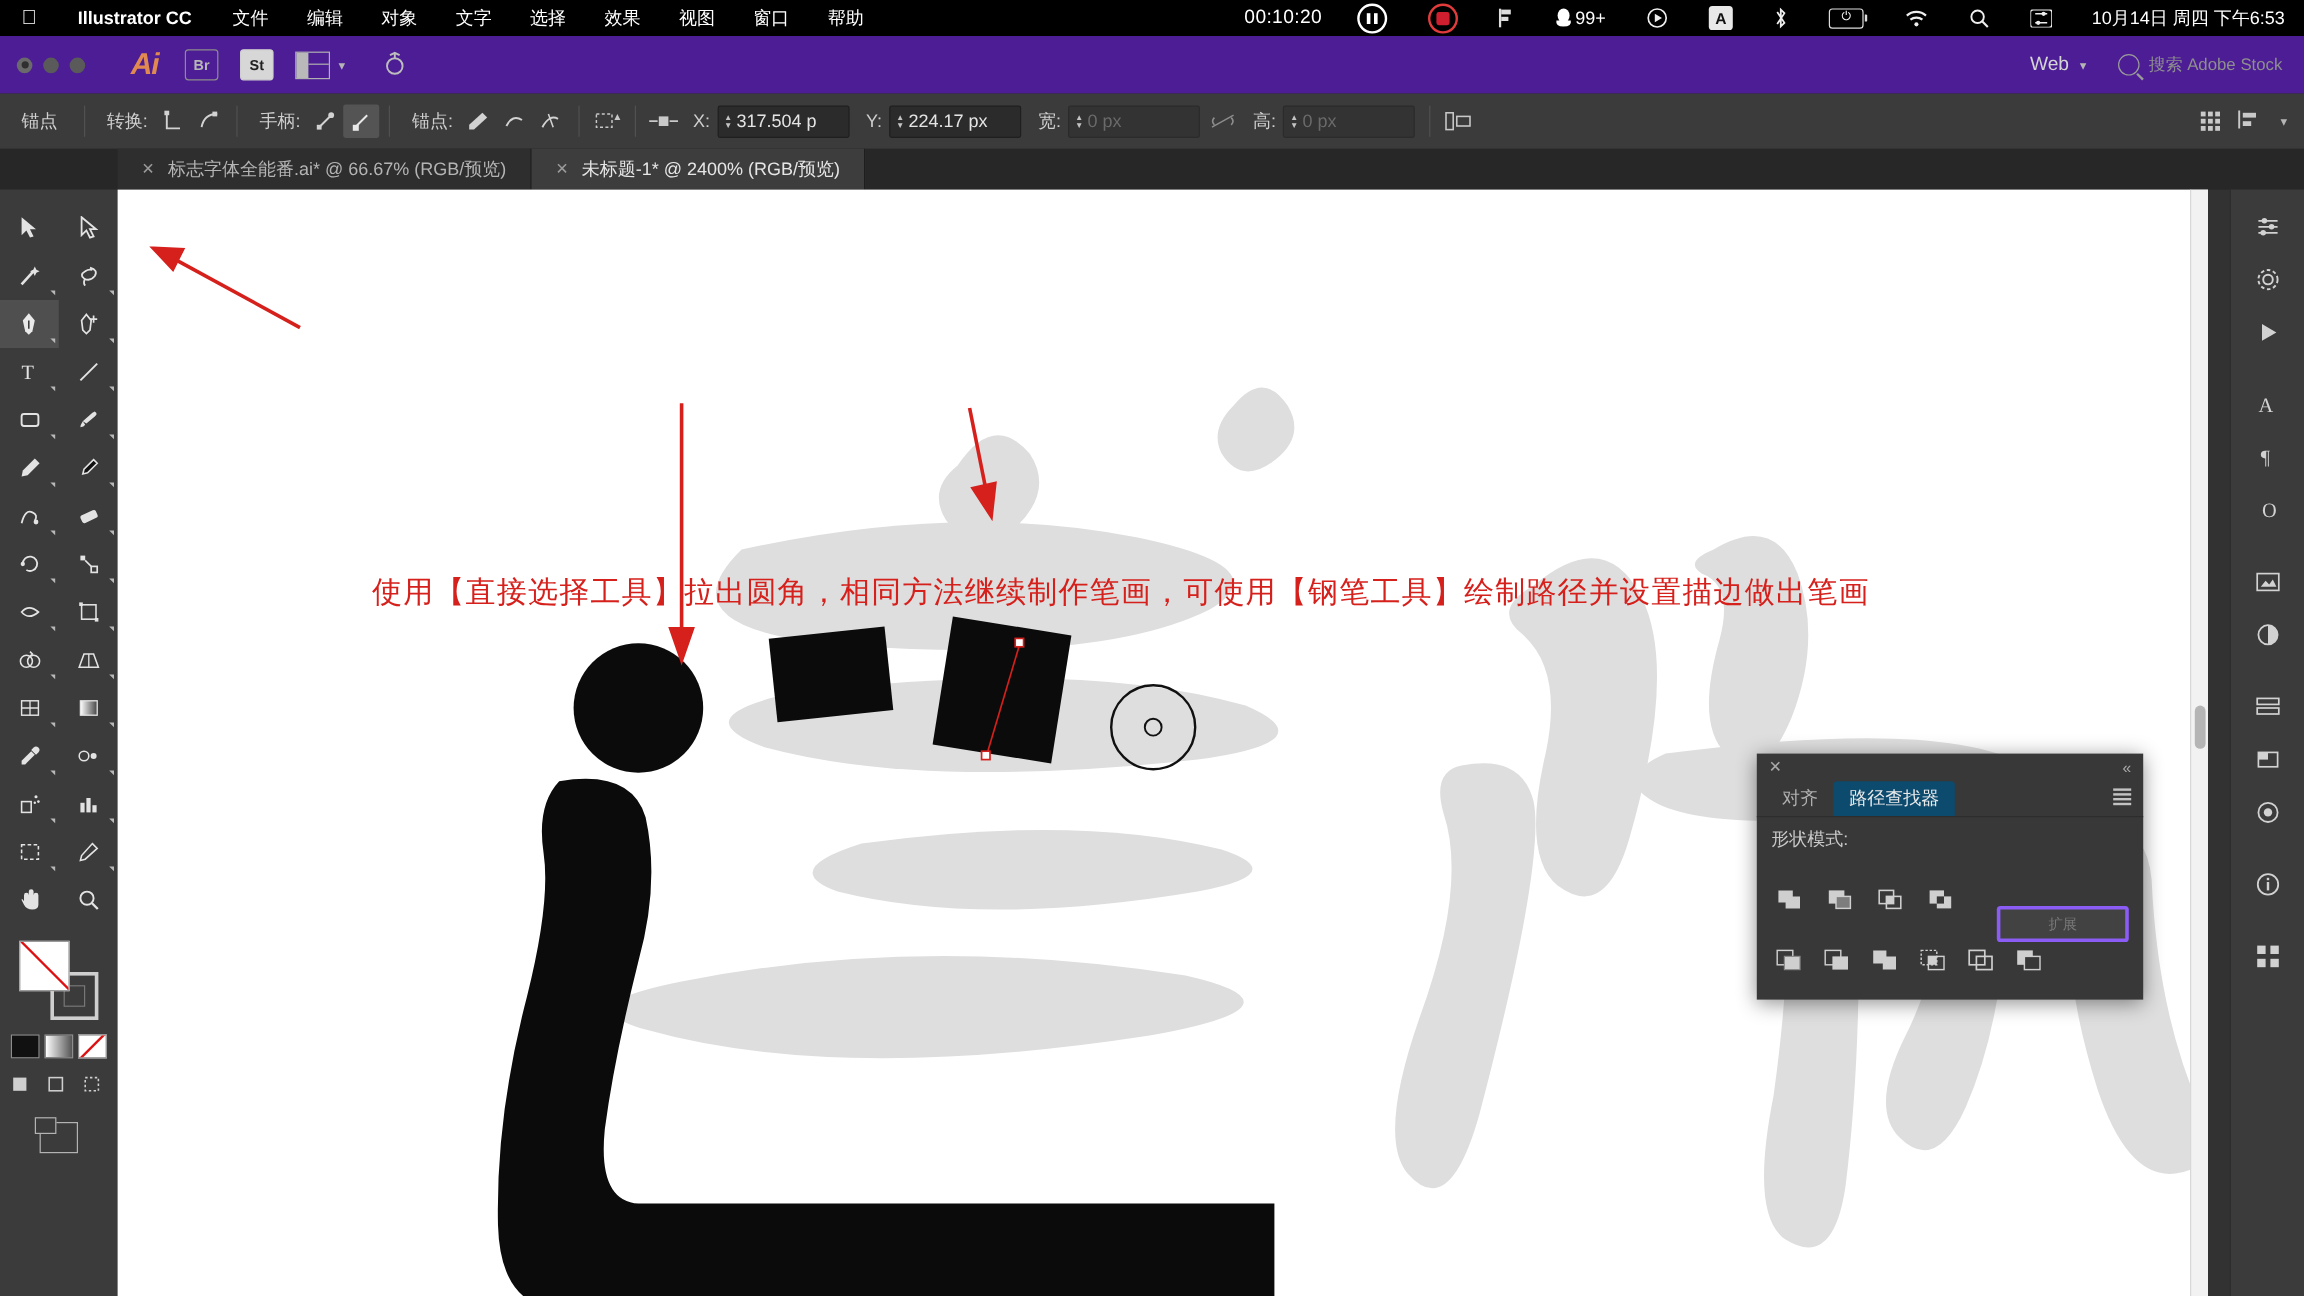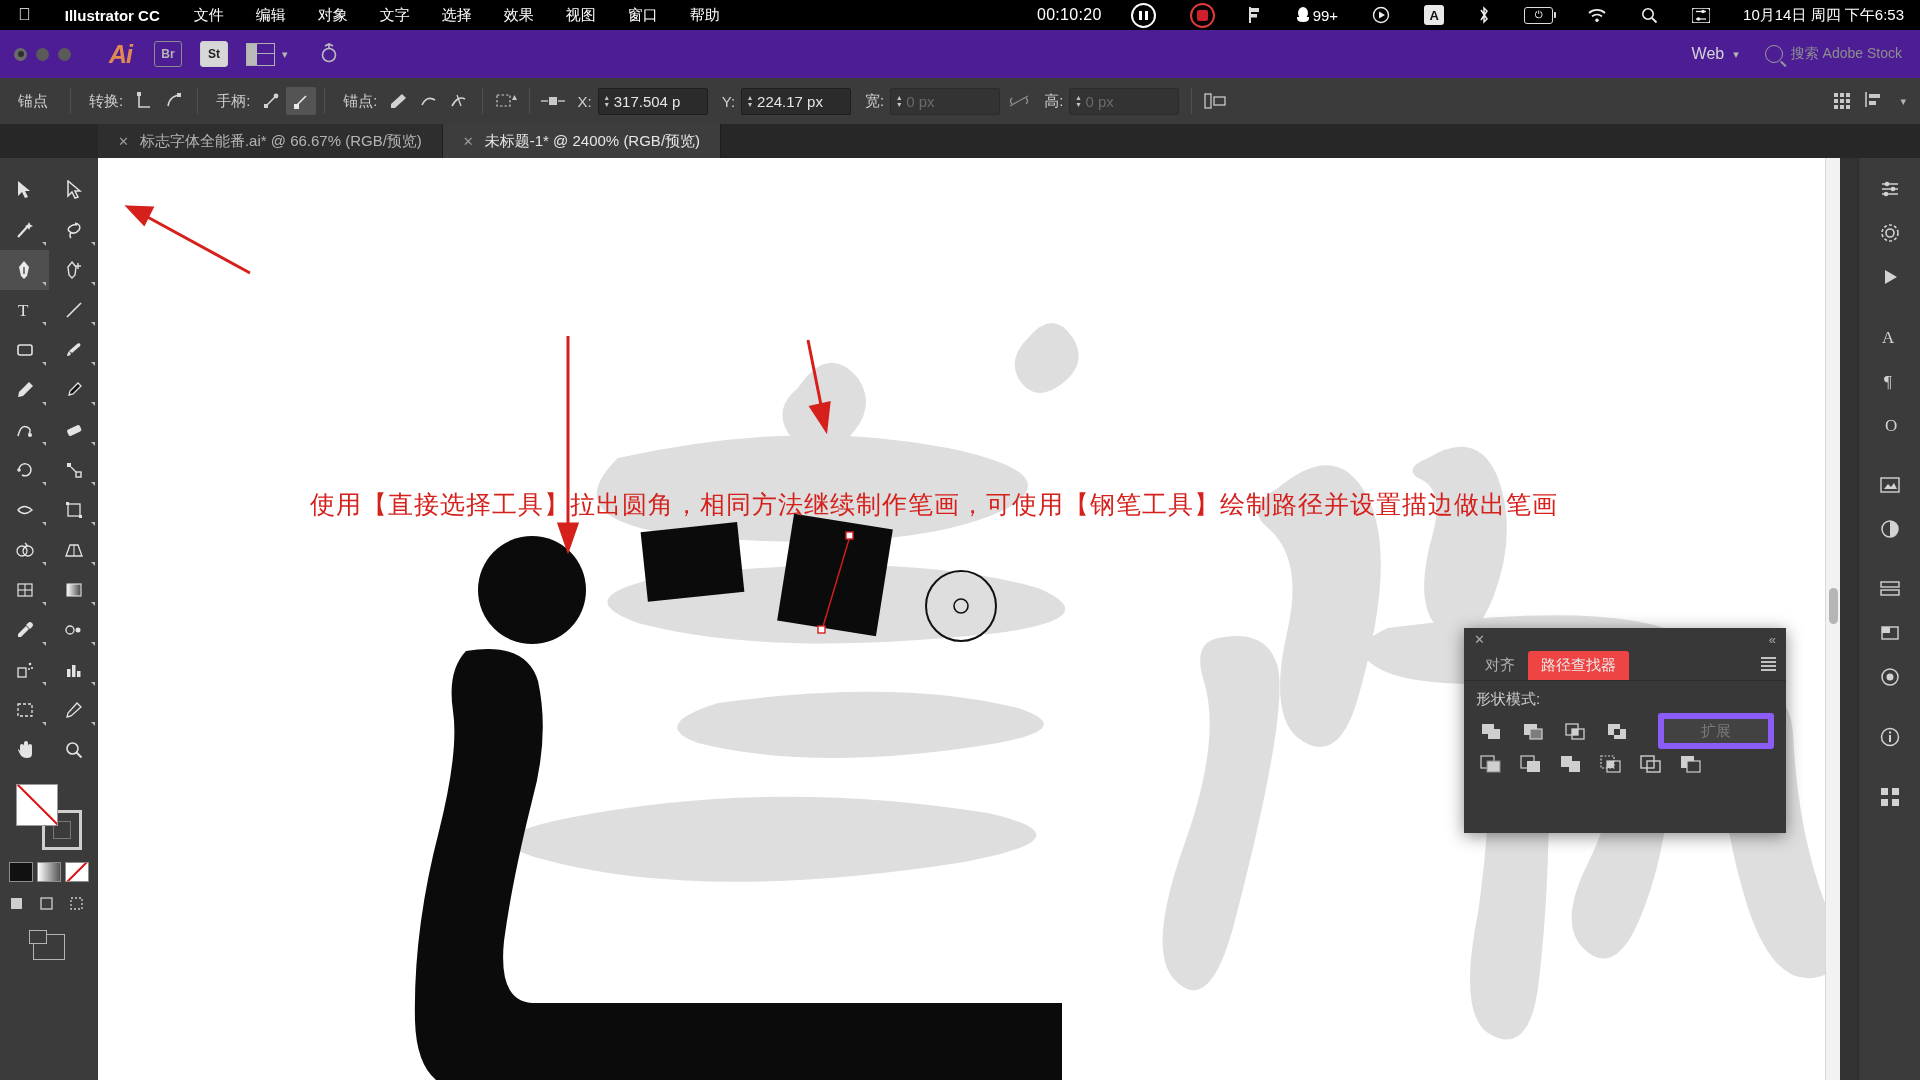--- a/index.html
+++ b/index.html
@@ -116,47 +116,47 @@
   .scr-btn:after{content:"";position:absolute;left:-5px;top:-5px;width:16px;height:12px;border:1.5px solid #b3b3b3;background:#3b3b3b;}
 
   
   .canvas{
     position:absolute;left:98px;top:158px;width:1742px;height:922px;background:#fff;overflow:hidden;
   }
   .canvas-scroll-r{position:absolute;right:0;top:0;width:14px;height:922px;background:#f2f2f2;border-left:1px solid #d8d8d8;}
   .canvas-thumb{position:absolute;right:2px;top:430px;width:9px;height:36px;background:#b5b5b5;border-radius:5px;}
 
   .annot{
-    position:absolute;left:212px;top:330px;color:#d5201c;font-size:25px;
+    position:absolute;left:212px;top:319px;color:#d5201c;font-size:25px;
     font-family:"DejaVu Sans","Liberation Sans",sans-serif;letter-spacing:1px;white-space:nowrap;
   }
 
   
   .dock{
     position:absolute;right:0;top:158px;width:62px;height:922px;background:#3b3b3b;border-left:1px solid #2b2b2b;
     display:flex;flex-direction:column;align-items:center;padding-top:10px;box-sizing:border-box;gap:2px;
   }
   .dock .di{width:46px;height:42px;display:flex;align-items:center;justify-content:center;color:#d2d2d2;font-size:20px;}
   .dock .di.gap{margin-top:16px;}
 
   
   .pf{
     position:absolute;left:1464px;top:628px;width:322px;height:205px;background:#383838;
     box-shadow:0 3px 16px rgba(0,0,0,.45);color:#cfcfcf;font-size:15px;
   }
   .pf-top{height:22px;display:flex;align-items:center;justify-content:space-between;padding:0 10px;color:#a9a9a9;font-size:13px;}
   .pf-tabs{display:flex;align-items:flex-end;height:30px;border-bottom:1px solid #2d2d2d;padding-left:8px;position:relative;text-align:right;}
   .pf-tab{padding:5px 13px;font-size:15px;color:#b0b0b0;}
-  .pf-tab.active{background:#ef4444;color:#eaeaea;border-radius:3px 3px 0 0;}
+  .pf-tab.active{background:#0c4a6e;color:#eaeaea;border-radius:3px 3px 0 0;}
   .pf-menu{position:absolute;right:10px;top:7px;display:flex;flex-direction:column;gap:2px;}
   .pf-menu i{display:block;width:15px;height:2px;background:#c2c2c2;}
   .pf-sec{padding:9px 12px 4px;font-size:15px;color:#cacaca;}
   .pf-row{display:flex;align-items:center;gap:12px;padding:0 12px;}
   .pfb{width:30px;height:26px;display:flex;align-items:center;justify-content:center;}
-  .pf-expand{margin-left:auto;width:104px;height:24px;background:#424242;border:6px solid #8b5cf6;border-radius:3px;color:#787878;display:flex;align-items:center;justify-content:center;font-size:15px;}
+  .pf-expand{margin-left:auto;width:104px;height:24px;background:#424242;border:3px solid #8b5cf6;border-radius:3px;color:#787878;display:flex;align-items:center;justify-content:center;font-size:12px;margin-top:42px;}
   .pf-row2{display:flex;align-items:center;gap:10px;padding:2px 12px 0;}
 </style>
 </head>
 <body>
 
 <div class="app">
 
   <div class="menubar">
     <div class="mb-left">
       <span class="mb-apple"></span>

